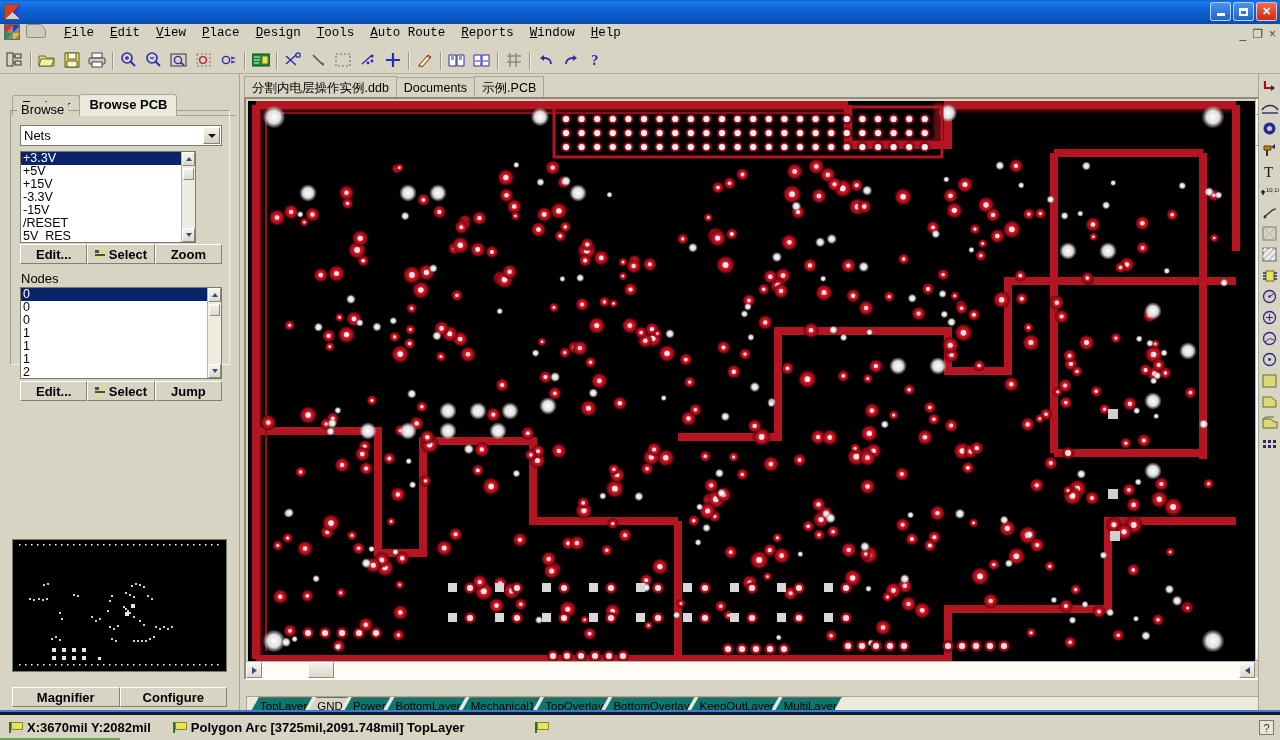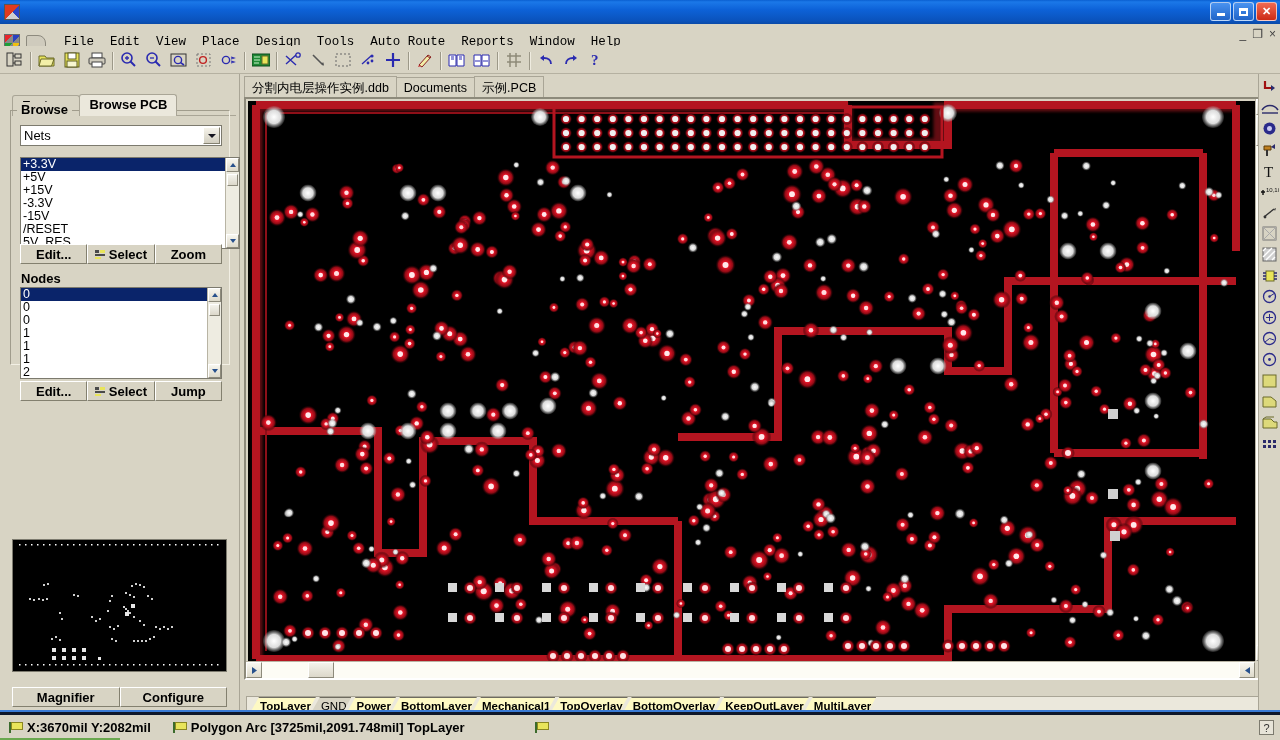--- a/index.html
+++ b/index.html
@@ -42,21 +42,21 @@
   }
   .xpbtn.min { background: linear-gradient(to bottom, #4a93f0, #2064c8); }
   .xpbtn.max { background: linear-gradient(to bottom, #4a93f0, #2064c8); }
   .xpbtn.cls { background: linear-gradient(to bottom, #f06a52, #cc2a15); }
   .xpbtn .glyph-min { width: 8px; height: 3px; background: #fff; margin-top: 6px; }
   .xpbtn .glyph-max { width: 9px; height: 8px; border: 2px solid #fff; border-top-width: 3px; }
 
   
   #menubar {
     position: absolute; left: 0; top: 24px; width: 1280px; height: 36px;
-    background: #d8d4c4; display: flex; align-items: center;
+    background: #d8d4c4; display: flex; align-items: flex-start;
     border-bottom: 1px solid #c3bfaf;
   }
   #menubar .app-ico {
     width: 16px; height: 16px; margin: 0 6px 0 4px; flex: none;
     background:
       linear-gradient(135deg, #e8262a 0 50%, transparent 50%) 0 0/8px 8px no-repeat,
       linear-gradient(135deg, #2a3fc0 0 50%, transparent 50%) 8px 0/8px 8px no-repeat,
       linear-gradient(135deg, #1e9e38 0 50%, transparent 50%) 0 8px/8px 8px no-repeat,
       linear-gradient(135deg, #f0c010 0 50%, transparent 50%) 8px 8px/8px 8px no-repeat,
       #888;
@@ -105,21 +105,21 @@
   }
   .ptab.active { background: #ebe8dc; font-weight: bold; z-index: 2; padding-bottom: 4px; }
   #paneltabs .ptab-filler { width: 60px; border-bottom: 1px solid #a9a596; height: 1px; }
 
   .group {
     position: absolute; border: 1px solid #f2efe4; border-top-color: #a09c8c;
     border-left-color: #a09c8c;
   }
   .group > .glabel {
     position: absolute; left: 6px; top: -9px; background: #d8d4c4;
-    padding: 0 4px; font-size: 13px; font-weight: bold; color: #000;
+    padding: 0 4px; font-size: 13px; font-weight: normal; color: #000;
   }
 
   select.winsel, .winsel {
     width: 100%; height: 21px; background: #fff; border: 1px solid #7c7a6e;
     font-size: 13px; font-family: "Liberation Sans", sans-serif; padding: 1px 3px;
     appearance: none; color: #000; display: flex; align-items: center; position: relative;
   }
   .winsel .arrowbtn {
     position: absolute; right: 1px; top: 1px; width: 17px; height: 17px;
     background: linear-gradient(to bottom,#f5f3ea,#d2cec0);
@@ -244,24 +244,23 @@
   }
 
   #layertabs {
     position: absolute; left: 246px; bottom: 26px; right: 6px; height: 18px;
     background: #ebe8dc; border: 1px solid #a9a596;
     display: flex; align-items: center; padding-left: 3px; overflow: hidden;
   }
   .ltab {
     font-size: 11.5px; font-family: "Liberation Sans", sans-serif; color: #000;
     height: 16px; line-height: 16px; padding: 0 5px 0 10px; margin-right: -5px;
-    background: #fef9c3; position: relative; white-space: nowrap;
+    background: #0f766e; position: relative; white-space: nowrap;
     clip-path: polygon(9px 0, 100% 0, calc(100% - 9px) 100%, 0 100%);
     border-top: 1px solid #6e6b60;
-    font-weight: bold;
   }
   .ltab.active { background: #d8d4c4; font-weight: normal; }
 
   
   #righttb {
     position: absolute; right: 0; top: 74px; width: 22px; height: 638px;
     background: #d8d4c4; border-left: 1px solid #a9a596;
     display: flex; flex-direction: column; align-items: center; padding-top: 2px;
   }
   .rbtn { width: 20px; height: 21px; display: flex; align-items: center; justify-content: center; flex: none; }
@@ -493,21 +492,21 @@
   <div class="group" style="left:10px; top:36px; width:220px; height:255px;">
     <div class="glabel">Browse</div>
 
     <div style="position:absolute; left:9px; top:14px; width:202px;">
       <div class="winsel">
         <span>Nets</span>
         <span class="arrowbtn"></span>
       </div>
     </div>
 
-    <div class="listbox" style="position:absolute; left:9px; top:46px; width:220px; height:92px;">
+    <div class="listbox" style="position:absolute; left:9px; top:40px; width:176px; height:92px;">
       <div class="items">
         <div class="litem sel">+3.3V</div>
         <div class="litem">+5V</div>
         <div class="litem">+15V</div>
         <div class="litem">-3.3V</div>
         <div class="litem">-15V</div>
         <div class="litem">/RESET</div>
         <div class="litem">5V_RES</div>
 
       </div>

